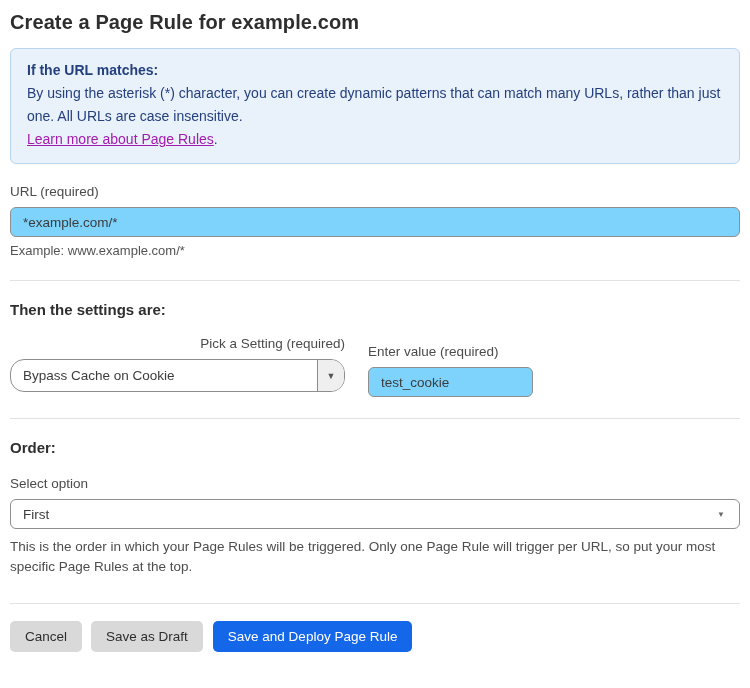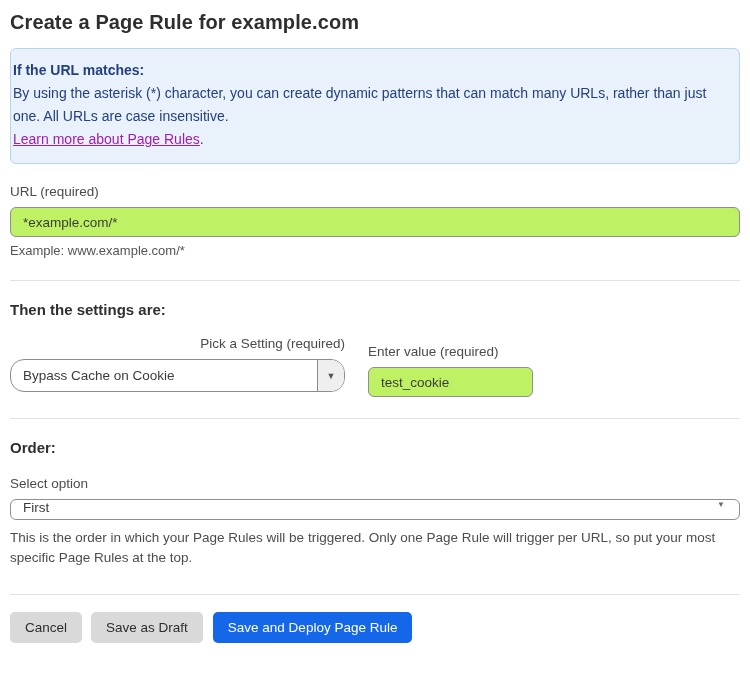--- a/index.html
+++ b/index.html
@@ -20,21 +20,21 @@
     font-weight: 700;
     color: #2e2e2e;
     letter-spacing: 0.1px;
   }
 
   .info-box {
     margin-top: 14px;
     background: #e9f1fb;
     border: 1px solid #b7d4f0;
     border-radius: 6px;
-    padding: 10px 16px 12px 2px;
+    padding: 10px 16px 12px 16px;
     color: #24407e;
     font-size: 14px;
     line-height: 23px;
   }
   .info-box .info-heading { font-weight: 700; }
   .info-box a.info-link {
     color: #a21caf;
     text-decoration: underline;
     cursor: pointer;
   }
@@ -49,21 +49,21 @@
     display: block;
     width: 100%;
     height: 30px;
     margin-top: 8px;
     border: 1px solid #8f8f8f;
     border-radius: 6px;
     padding: 0 12px;
     font-family: "Liberation Sans", sans-serif;
     font-size: 13.5px;
     color: #3c3c3c;
-    background: #bef264;
+    background: #7dd3fc;
     outline: none;
   }
 
   .helper-text {
     margin-top: 6px;
     font-size: 13px;
     color: #545454;
   }
 
   .divider {
@@ -116,26 +116,27 @@
     display: flex;
     align-items: center;
     justify-content: center;
     color: #555;
     font-size: 9px;
   }
 
   
   .select-modern {
     margin-top: 8px;
-    height: 21px;
+    height: 30px;
     width: 100%;
     border: 1px solid #8f8f8f;
     border-radius: 6px;
     background: #fff;
     display: flex;
+    align-items: center;
     padding: 0 12px;
     font-size: 13.5px;
     color: #3c3c3c;
     cursor: pointer;
   }
   .select-modern .select-value { flex: 1; }
   .select-modern .arrow { color: #6b6b6b; font-size: 8px; padding-right: 2px; }
 
   .btn {
     display: inline-block;

